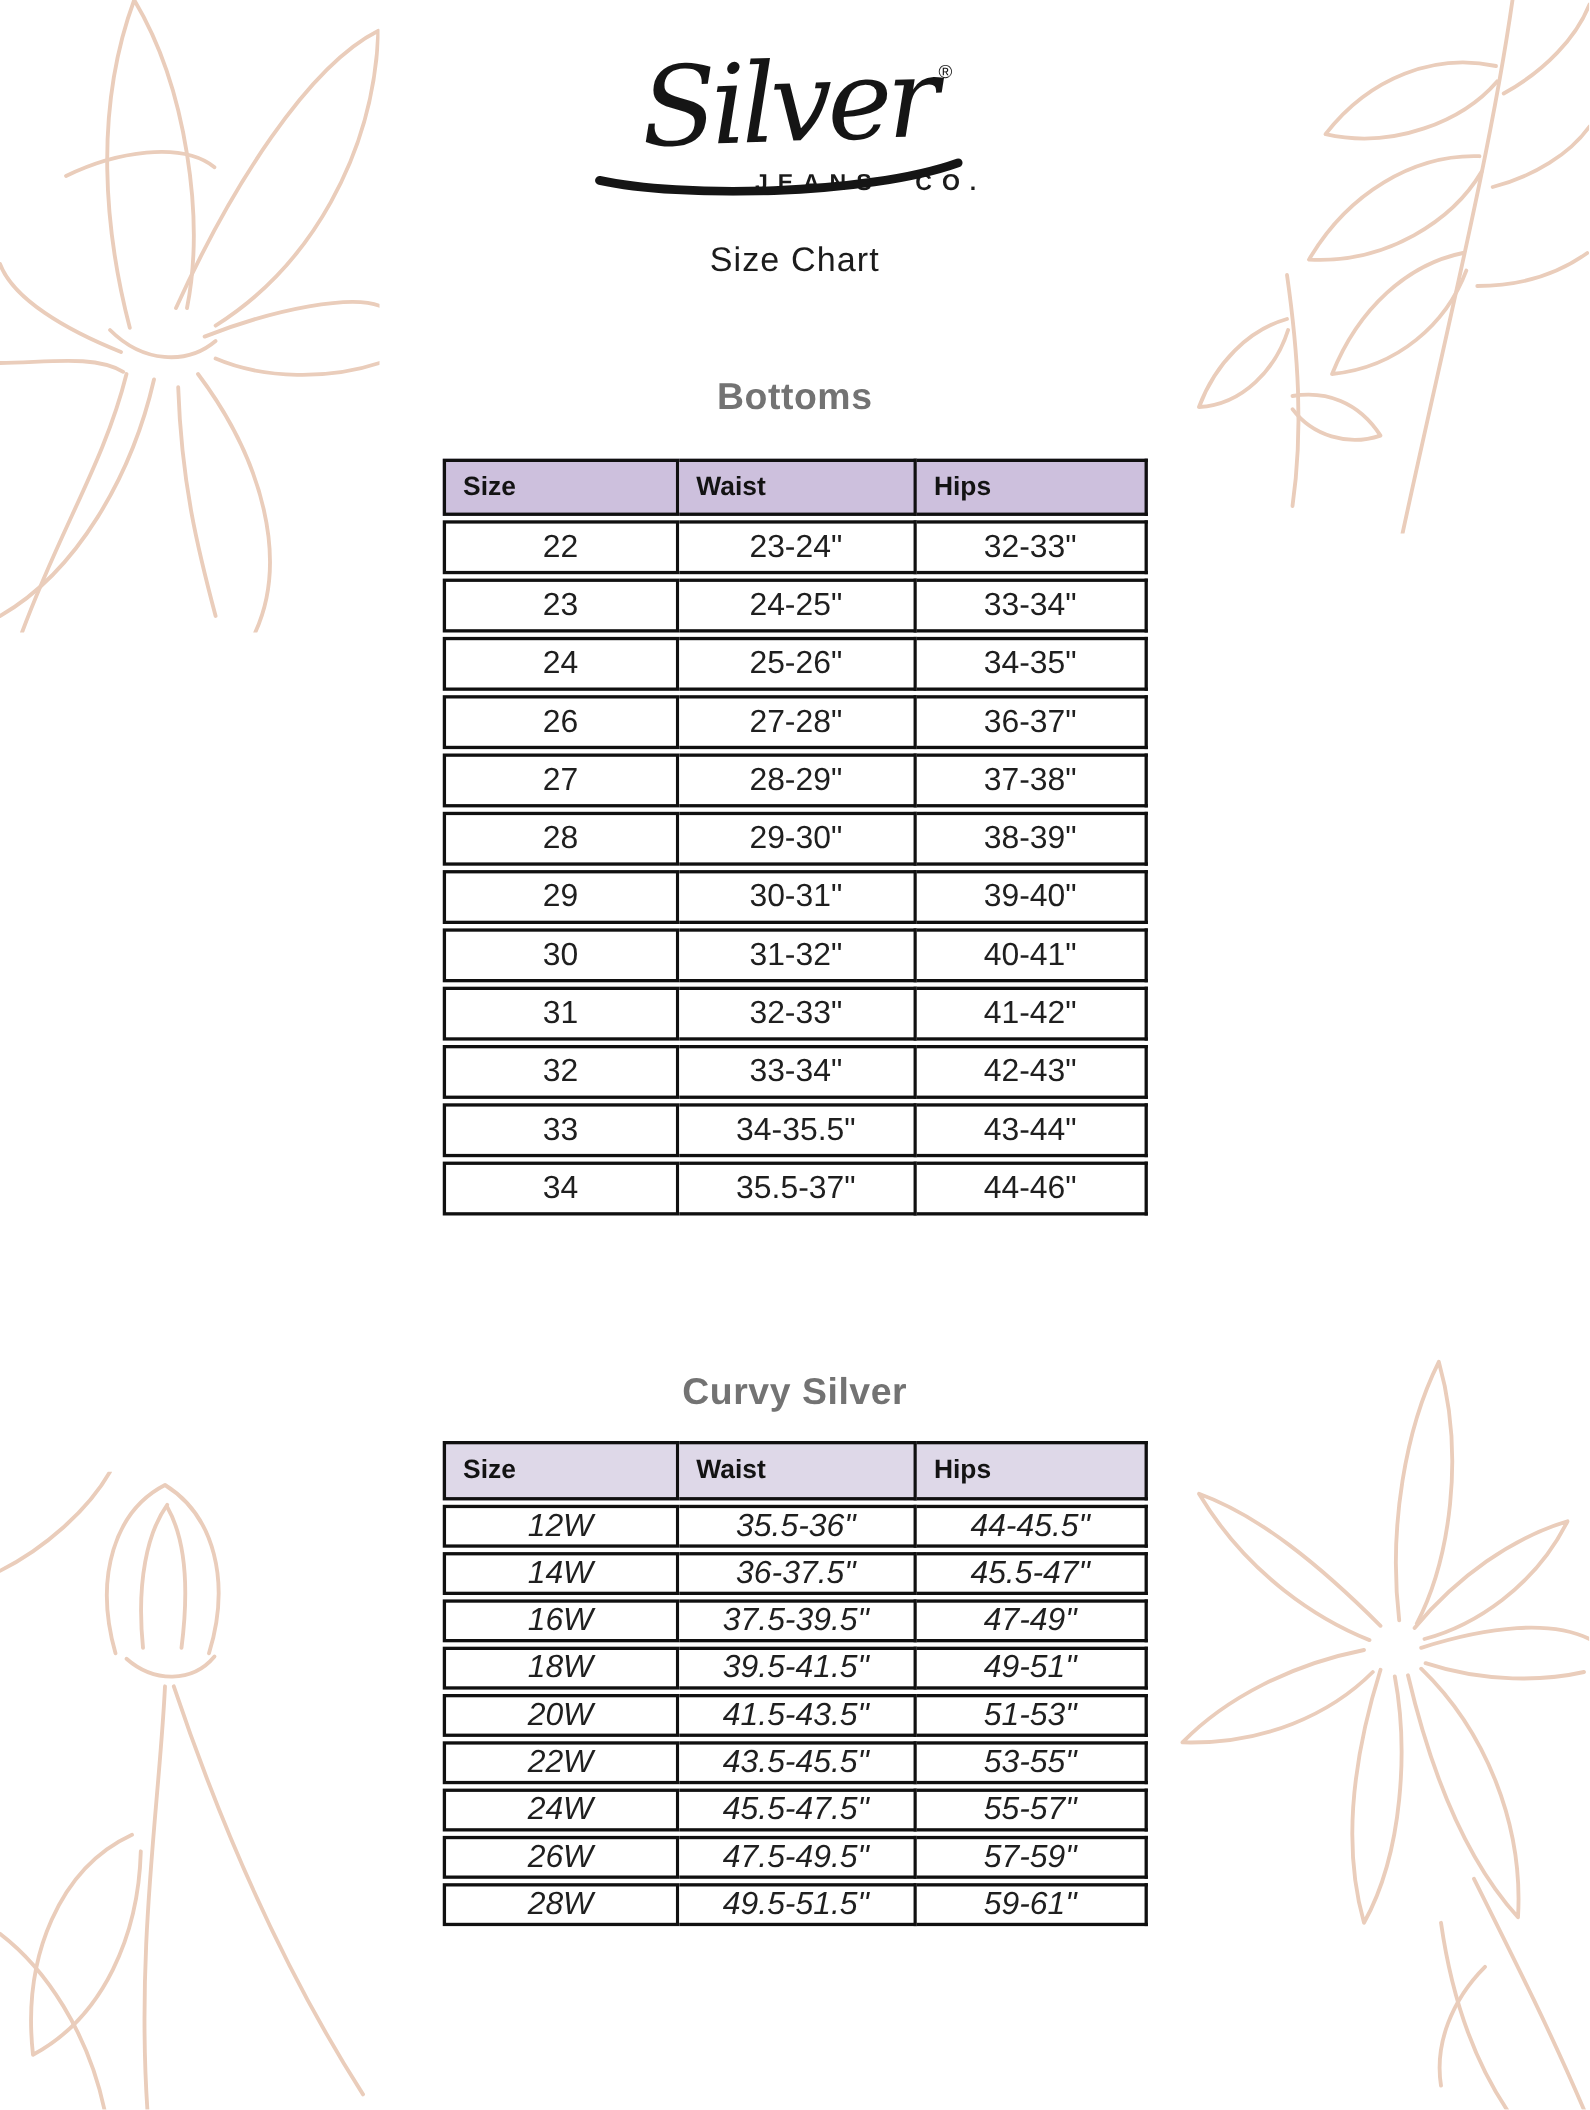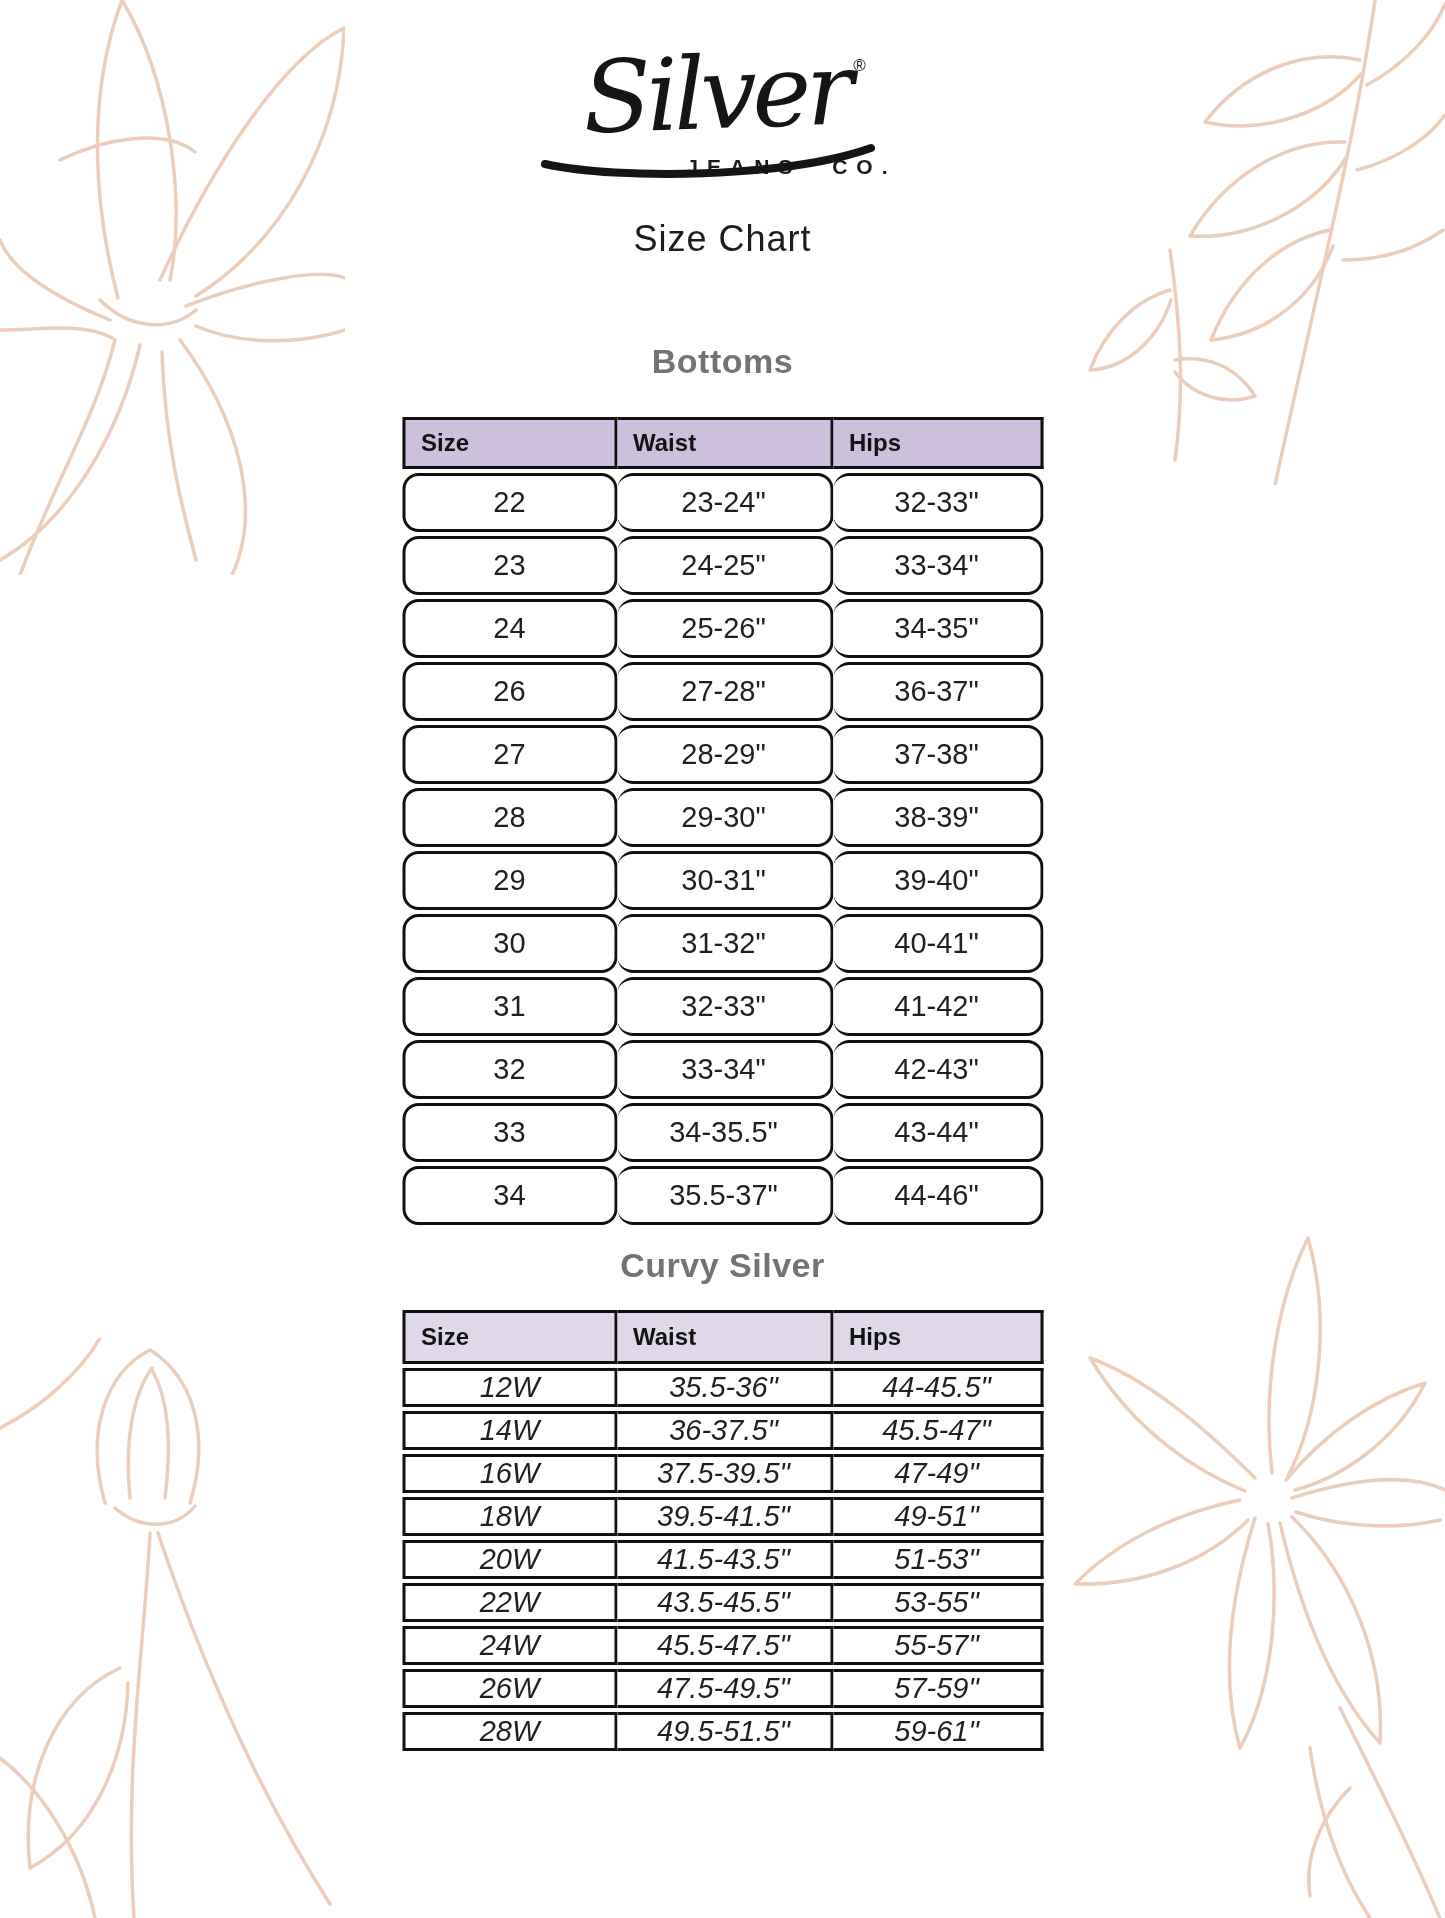--- a/index.html
+++ b/index.html
@@ -41,21 +41,21 @@
     font-size:21px;
     font-weight:700;
     letter-spacing:9px;
     word-spacing:16px;
     color:#1a1a1a;
   }
 
   .page-title{
     position:absolute;top:218px;left:0;width:100%;
     text-align:center;
-    font-size:36px;font-weight:400;letter-spacing:1px;color:#1c1c1c;
+    font-size:31px;font-weight:400;letter-spacing:1px;color:#1c1c1c;
   }
   .section-title{
     position:absolute;left:0;width:100%;
     text-align:center;
     font-size:34px;font-weight:700;color:#737373;letter-spacing:0.5px;
   }
   .st-0{top:342px;}
   .st-1{top:1246px;}
 
   .table-wrap{position:absolute;left:50%;transform:translateX(-50%);}
@@ -80,21 +80,21 @@
   }
   table.size-table th{
     font-size:24px;font-weight:700;text-align:left;
     padding:0 6px 0 16px;color:#131313;
   }
   table.size-table td{
     font-size:29px;font-weight:400;text-align:center;
     padding:0;background:#ffffff;color:#1f1f1f;
   }
   .t-0 th{height:52px;}
-  .t-0 td{height:59px;border-radius:16px;}
+  .t-0 td{height:49px;}
   .t-1 th{height:54px;}
   .t-1 td{height:36px;font-style:italic;}
 </style>
 </head>
 <body>
 
 <div class="page">
 
   <svg class="floral fl-tl" width="345" height="575" viewBox="0 0 345 575">
     <path d="M118,298 C95,210 85,100 122,0 C170,80 186,200 170,280"></path>

